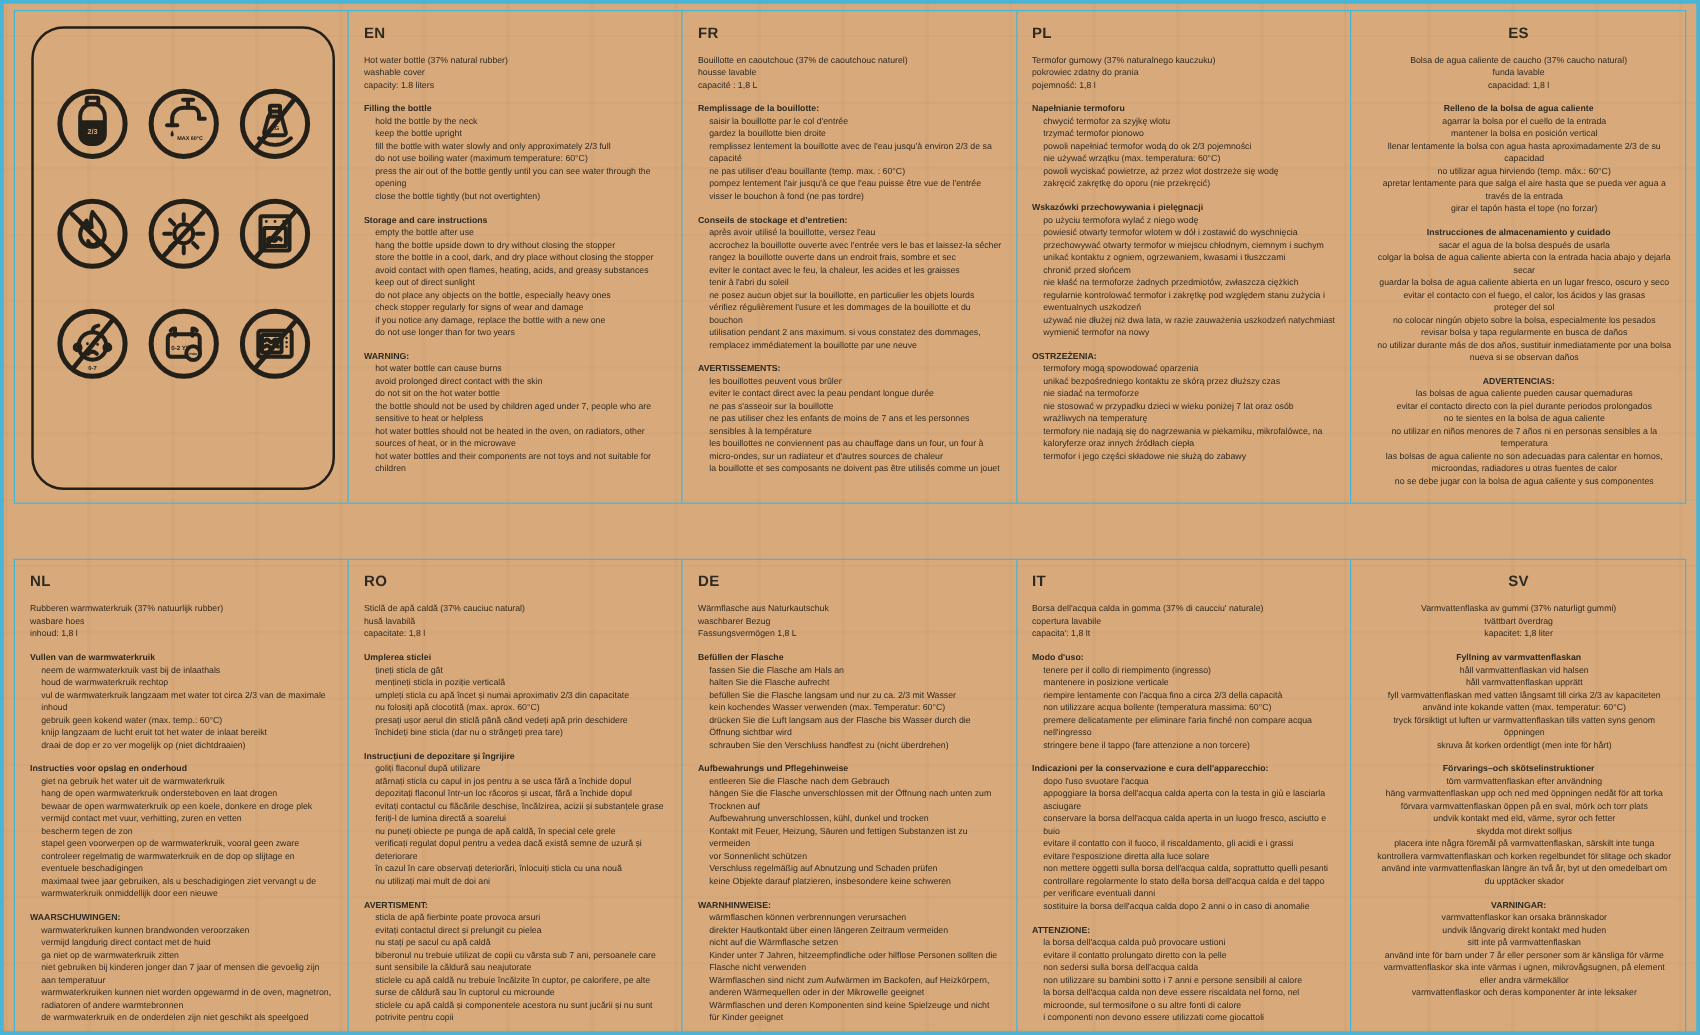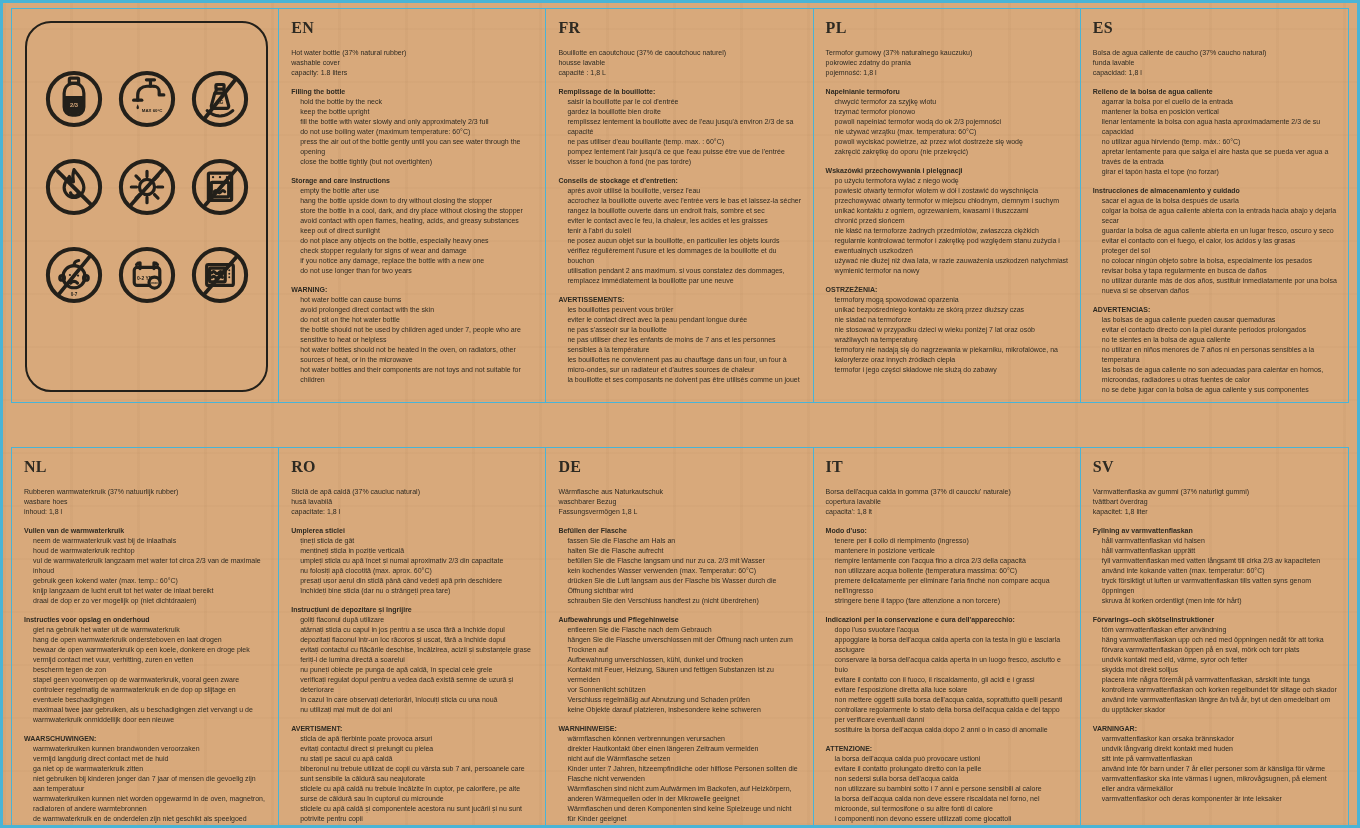--- a/index.html
+++ b/index.html
@@ -19,22 +19,22 @@
     position:absolute;left:8px;right:8px;
     display:grid;grid-template-columns:repeat(5,1fr);
     border:1.6px solid #49b4d6;box-sizing:border-box;
   }
   #panel-top{top:5px;height:395px;}
   #panel-bottom{top:444px;height:394px;}
   .col{
     border-right:1.2px solid #49b4d6;box-sizing:border-box;
     position:relative;padding:8px 11px 4px 12px;overflow:hidden;
   }
-  .col:last-child{border-right:none;}
-  .lang-code{font-size:16px;font-weight:bold;margin:2px 0 11px 0;letter-spacing:.3px;font-family:Liberation Serif, serif;}
+  .col:last-child{border-right:none;text-align:center;}
+  .lang-code{font-size:12px;font-weight:bold;margin:2px 0 11px 0;letter-spacing:.3px;}
   .intro{margin-bottom:9px;}
   .line{font-size:7px;line-height:10px;}
   .block{margin-bottom:9px;}
   .block:last-child{margin-bottom:0;}
   .block-heading{font-size:7px;line-height:10px;font-weight:bold;}
   .block .line{padding-left:9px;}
   
   .icons-col{padding:0;}
   .icons-frame{
     position:absolute;inset:12px 10px 10px 13px;

